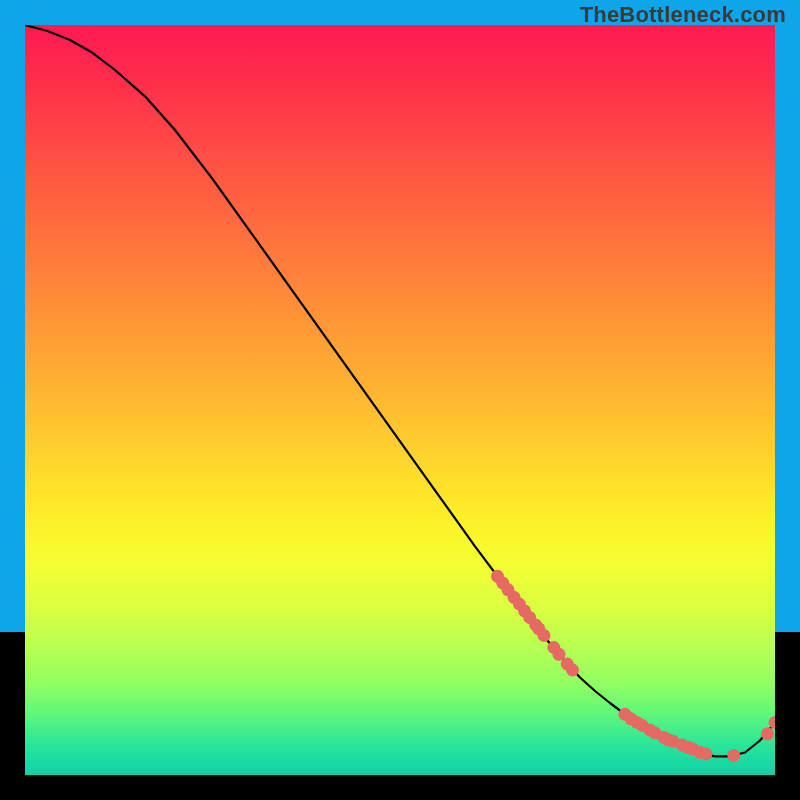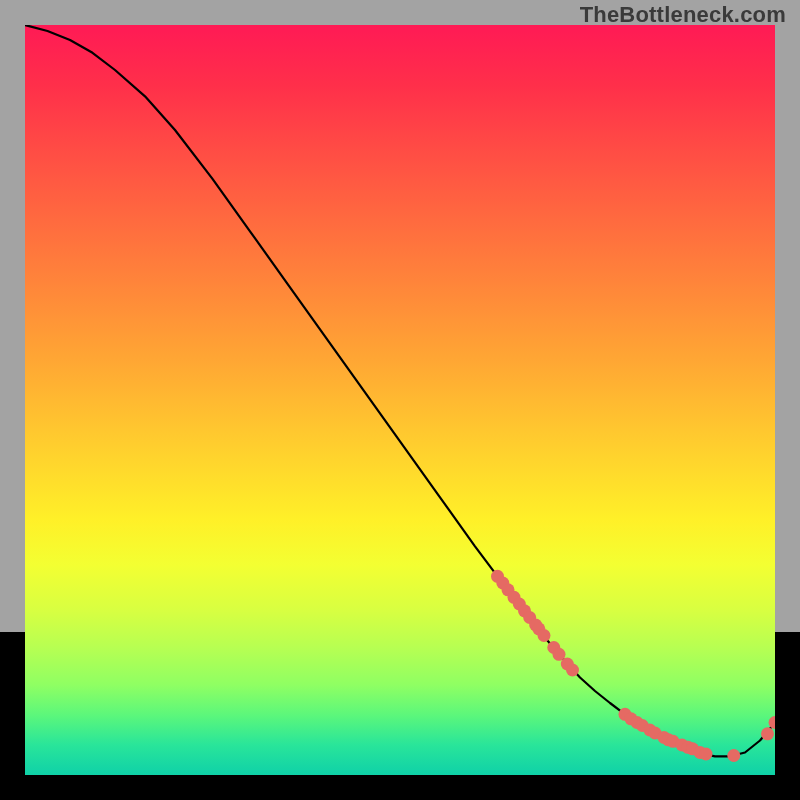--- a/index.html
+++ b/index.html
@@ -7,21 +7,21 @@
     padding: 0;
     width: 800px;
     height: 800px;
     background: #000;
     overflow: hidden;
   }
   .stage {
     position: relative;
     width: 800px;
     height: 632px;
-    background: #a3a3a3;
+    background: #0ea5e9;
   }
   .plot {
     position: absolute;
     left: 25px;
     top: 25px;
     width: 750px;
     height: 750px;
     
     background: linear-gradient(
       to bottom,

